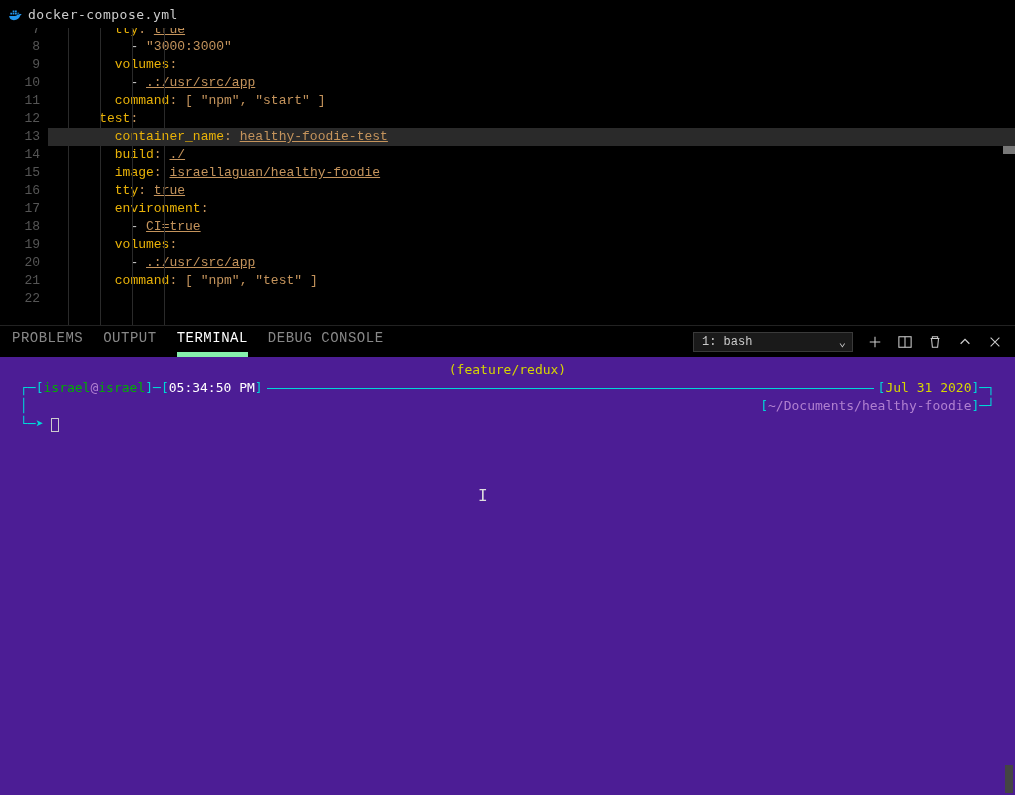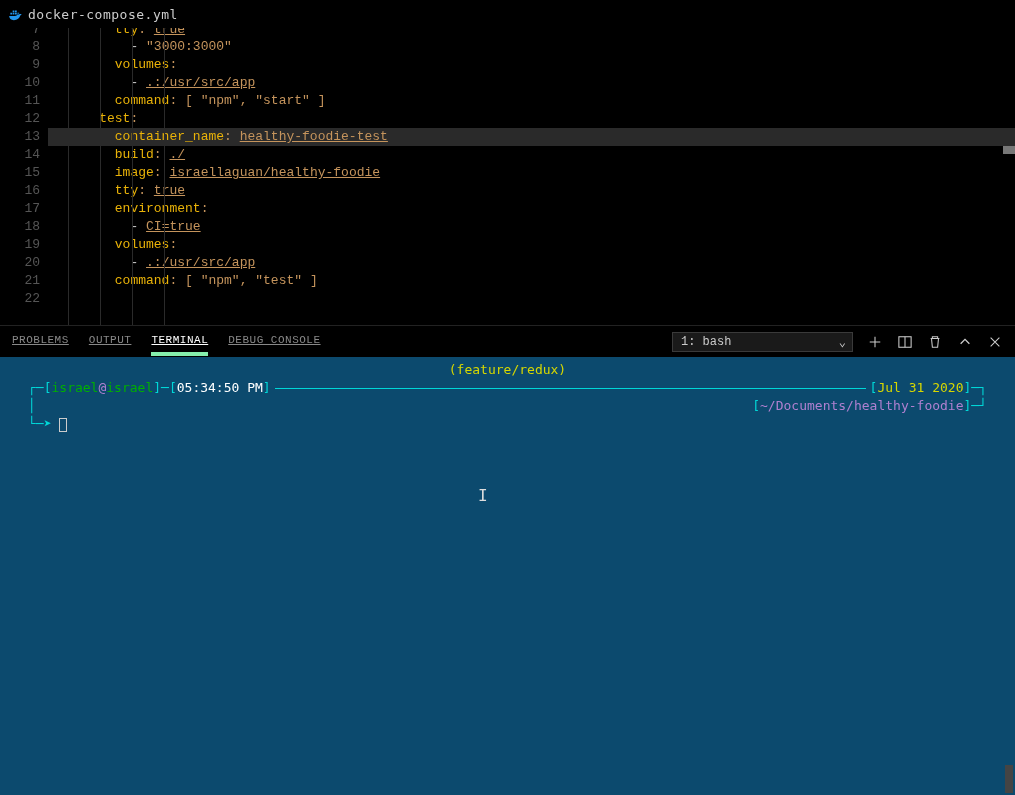--- a/index.html
+++ b/index.html
@@ -86,58 +86,57 @@
       justify-content: space-between;
       padding: 0 12px;
       border-top: 1px solid #222;
     }
     .panel-tabs-left {
       display: flex;
       gap: 20px;
     }
     .panel-tab {
       color: #888888;
-      font-size: 11px;
+      font-size: 14px;
       letter-spacing: 0.5px;
       cursor: pointer;
       padding: 6px 0;
-      text-decoration: underline;
     }
     .panel-tab.active {
       color: #ffffff;
-      border-bottom: 4px solid #86efac;
+      border-bottom: 7px solid #86efac;
     }
     .panel-tabs-right {
       display: flex;
       align-items: center;
       gap: 14px;
     }
     .terminal-selector {
       background: #1a1a1a;
       border: 1px solid #3a3a3a;
       color: #cccccc;
       padding: 2px 24px 2px 8px;
       font-family: inherit;
       font-size: 12px;
-      width: 181px;
+      width: 160px;
       position: relative;
     }
     .panel-icon {
       width: 16px;
       height: 16px;
       cursor: pointer;
       color: #cccccc;
       display: flex;
       align-items: center;
       justify-content: center;
     }
     .terminal {
       height: 438px;
-      background: #0c4a6e;
-      padding: 4px 28px;
+      background: #4c1d95;
+      padding: 4px 20px;
       font-family: 'Consolas', 'Monaco', monospace;
       font-size: 13px;
       line-height: 18px;
       position: relative;
     }
     .term-line {
       white-space: pre;
     }
     .c-cyan { color: #00d7d7; }
     .c-green { color: #00b000; }

